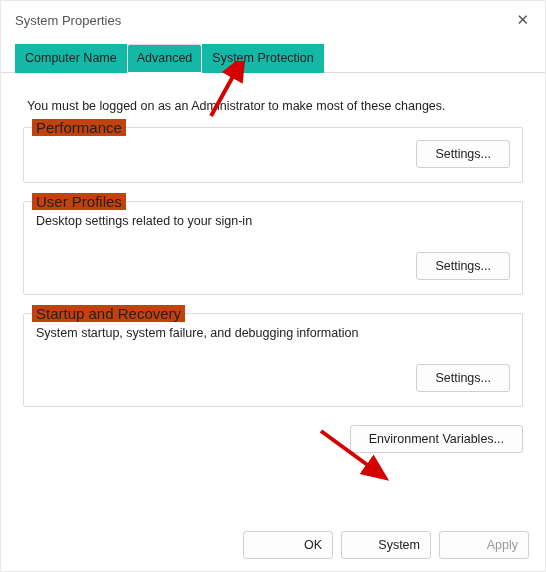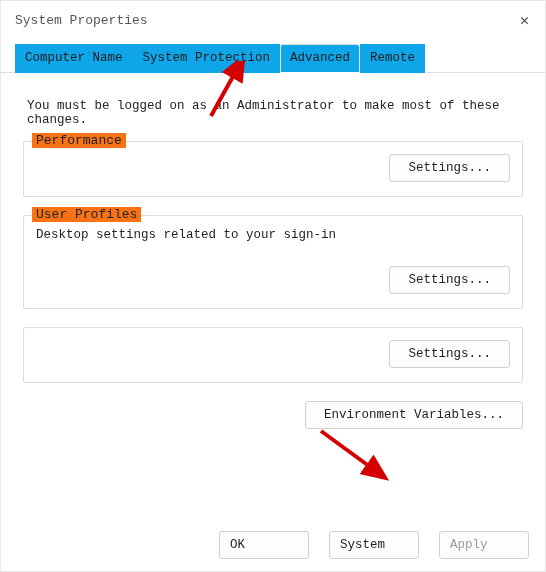--- a/index.html
+++ b/index.html
@@ -11,21 +11,20 @@
       height: 572px;
       position: relative;
       overflow: hidden;
     }
     .window {
       width: 100%;
       height: 100%;
       border: 1px solid #e8e8e8;
       background: #fff;
       position: relative;
-      font-family: Liberation Mono, monospace;
     }
     .titlebar {
       height: 38px;
       display: flex;
       align-items: center;
       padding: 0 14px;
       color: #555;
       font-size: 13px;
       position: relative;
     }
@@ -45,21 +44,21 @@
     }
     .tab {
       padding: 6px 9px 7px 9px;
       font-size: 12.5px;
       color: #222;
       cursor: pointer;
       border: 1px solid transparent;
       border-bottom: none;
       position: relative;
       top: 1px;
-      background: #0ea5e9;
+      background: #14b8a6;
     }
     .tab.active {
       border-color: #dcdcdc;
       border-bottom: 1px solid #fff;
       border-radius: 3px 3px 0 0;
     }
     .body {
       padding: 12px 22px 0 22px;
     }
     .intro {
@@ -71,58 +70,58 @@
       border: 1px solid #dcdcdc;
       border-radius: 2px;
       padding: 12px 12px 14px 12px;
       margin-bottom: 18px;
       position: relative;
     }
     .group-legend {
       position: absolute;
       top: -9px;
       left: 8px;
-      background: #f97316;
+      background: #c2410c;
       padding: 0 4px;
-      font-size: 13px;
+      font-size: 15px;
       color: #222;
     }
     .group-desc {
       font-size: 12.5px;
       color: #222;
       margin-bottom: 24px;
     }
     .group-btnrow {
       display: flex;
       justify-content: flex-end;
     }
     .btn {
       border: 1px solid #d0d0d0;
       background: #fdfdfd;
       border-radius: 3px;
       padding: 6px 18px;
       font-size: 12.5px;
       color: #222;
       cursor: pointer;
       min-width: 90px;
-      text-align: left;
+      text-align: right;
     }
     .btn.wide { min-width: 150px; }
     .envrow {
       display: flex;
       justify-content: flex-end;
       padding: 0 22px;
       margin-top: 6px;
     }
     .footer {
       position: absolute;
       bottom: 12px;
       right: 16px;
       display: flex;
-      gap: 20px;
+      gap: 8px;
     }
     .footer .btn { min-width: 90px; padding: 6px 10px; }
     .footer .btn.disabled { color: #9a9a9a; }
 
     .arrow {
       position: absolute;
       pointer-events: none;
     }
   </style>
 </head>
@@ -130,23 +129,22 @@
 
 <div class="window">
 
   <div class="titlebar">
     <span>System Properties</span>
     <span class="close-x">✕</span>
   </div>
 
   <div class="tabstrip">
     <div class="tab">Computer Name</div>
+    <div class="tab active">Advanced</div>
     <div class="tab">System Protection</div>
-    <div class="tab active">Advanced</div>
-    <div class="tab">Remote</div>
   </div>
 
   <div class="body">
     <div class="intro">You must be logged on as an Administrator to make most of these changes.</div>
 
     <div class="group">
       <span class="group-legend">Performance</span>
       <div class="group-btnrow">
         <div class="btn">Settings...</div>
       </div>
@@ -154,20 +152,22 @@
 
     <div class="group">
       <span class="group-legend">User Profiles</span>
       <div class="group-desc">Desktop settings related to your sign-in</div>
       <div class="group-btnrow">
         <div class="btn">Settings...</div>
       </div>
     </div>
 
     <div class="group">
+      <span class="group-legend">Startup and Recovery</span>
+      <div class="group-desc">System startup, system failure, and debugging information</div>
       <div class="group-btnrow">
         <div class="btn">Settings...</div>
       </div>
     </div>
   </div>
 
   <div class="envrow">
     <div class="btn wide">Environment Variables...</div>
   </div>
 

